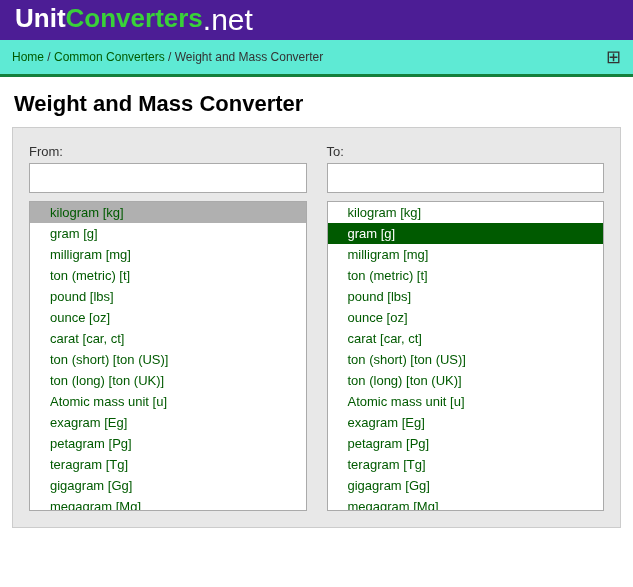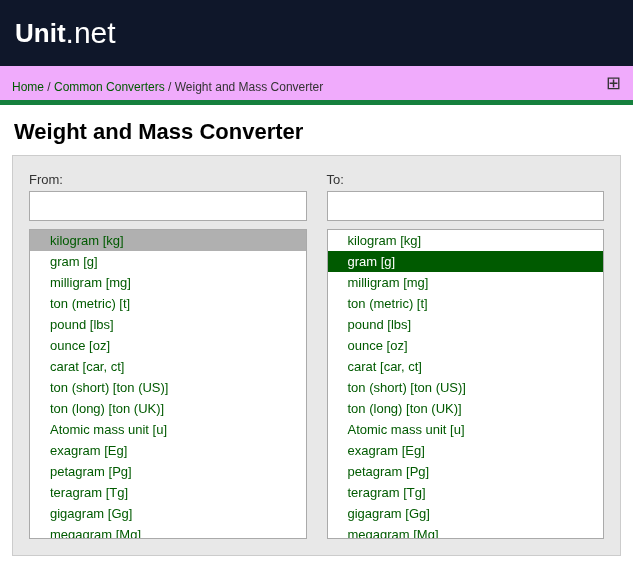--- a/index.html
+++ b/index.html
@@ -1,47 +1,46 @@
 <!DOCTYPE html>
 <html><head>
   <meta charset="utf-8">
   <style>
     * { margin: 0; padding: 0; box-sizing: border-box; }
     body { font-family: Arial, sans-serif; font-size: 13px; background: #fff; }
 
     
     #header {
-      background-color: #0f172a;
-      padding: 16px 15px;
+      background-color: #4c1d95;
+      padding: 3px 15px;
       display: flex;
-      align-items: center;
     }
     #header .logo-unit {
       color: #fff;
       font-size: 26px;
       font-weight: bold;
     }
     #header .logo-converters {
       color: #39d139;
       font-size: 26px;
       font-weight: bold;
     }
     #header .logo-net {
       color: #fff;
       font-size: 30px;
     }
 
     
     #breadcrumb {
       padding: 6px 12px;
       font-size: 12px;
-      background: #f0abfc;
-      border-bottom: 5px solid #15803d;
+      background: #5eead4;
+      border-bottom: 3px solid #15803d;
       display: flex;
-      align-items: flex-end;
+      align-items: center;
       justify-content: space-between;
     }
     #breadcrumb a {
       color: #005a00;
       text-decoration: none;
     }
     #breadcrumb span { color: #333; }
     .calculator-icon {
       color: #005a00;
       font-size: 18px;
@@ -118,20 +117,21 @@
     .unit-listbox ul li.selected {
       background: #b0b0b0;
       color: #005a00;
     }
   </style>
 </head>
 <body>
 
 <div id="header">
   <span class="logo-unit">Unit</span>
+    <span class="logo-converters">Converters</span>
     <span class="logo-net">.net</span>
 </div>
 
 <div id="breadcrumb">
   <div>
     <a href="#">Home</a><span> / </span><a href="#">Common Converters</a><span> / </span><span>Weight and Mass Converter</span>
   </div>
   <span class="calculator-icon">⊞</span>
 </div>
 

